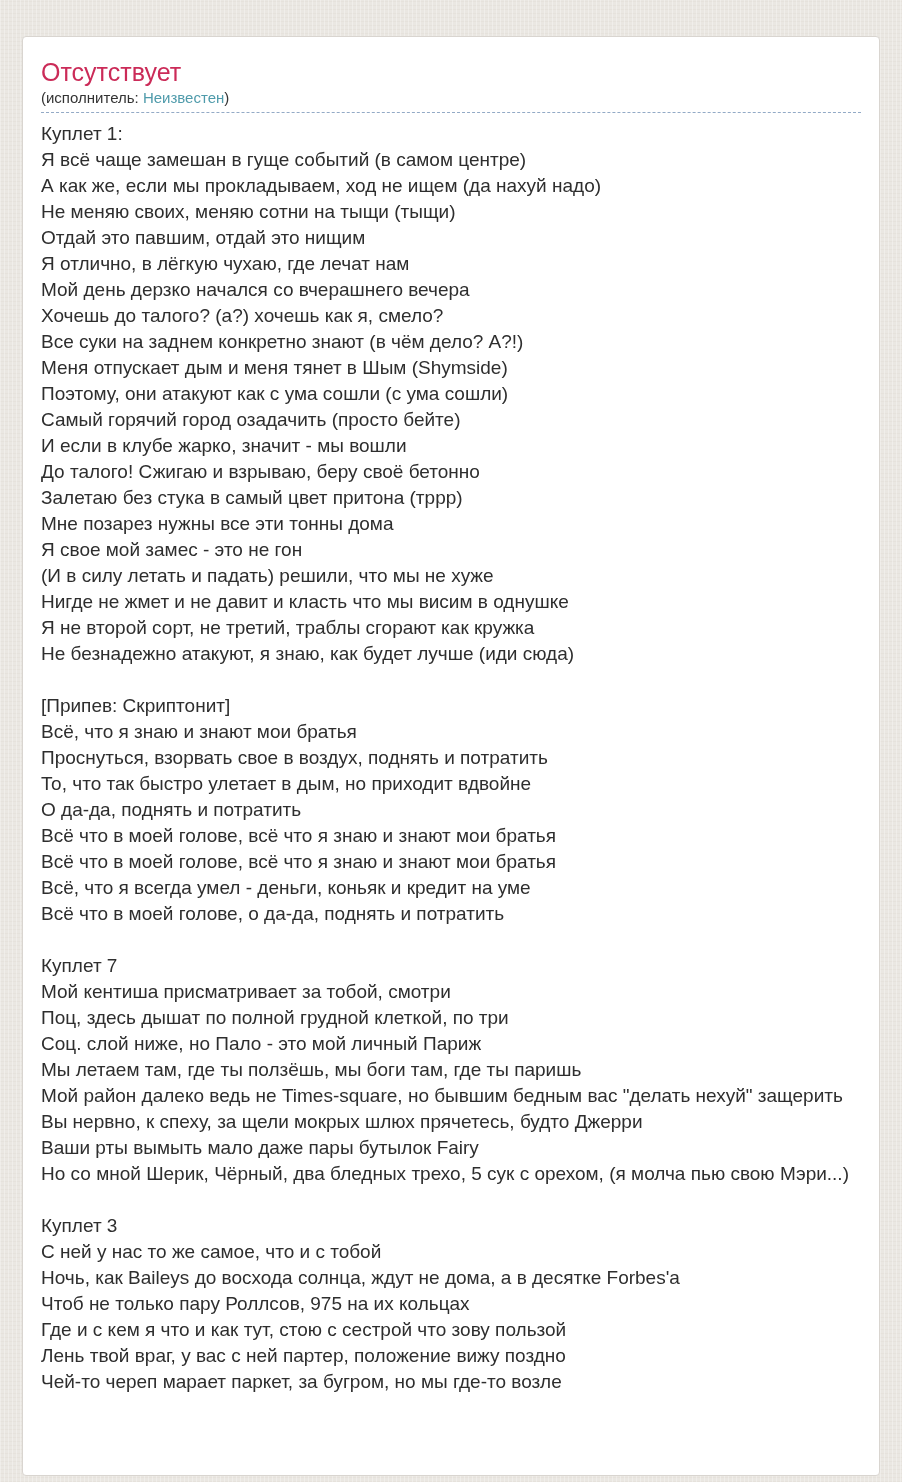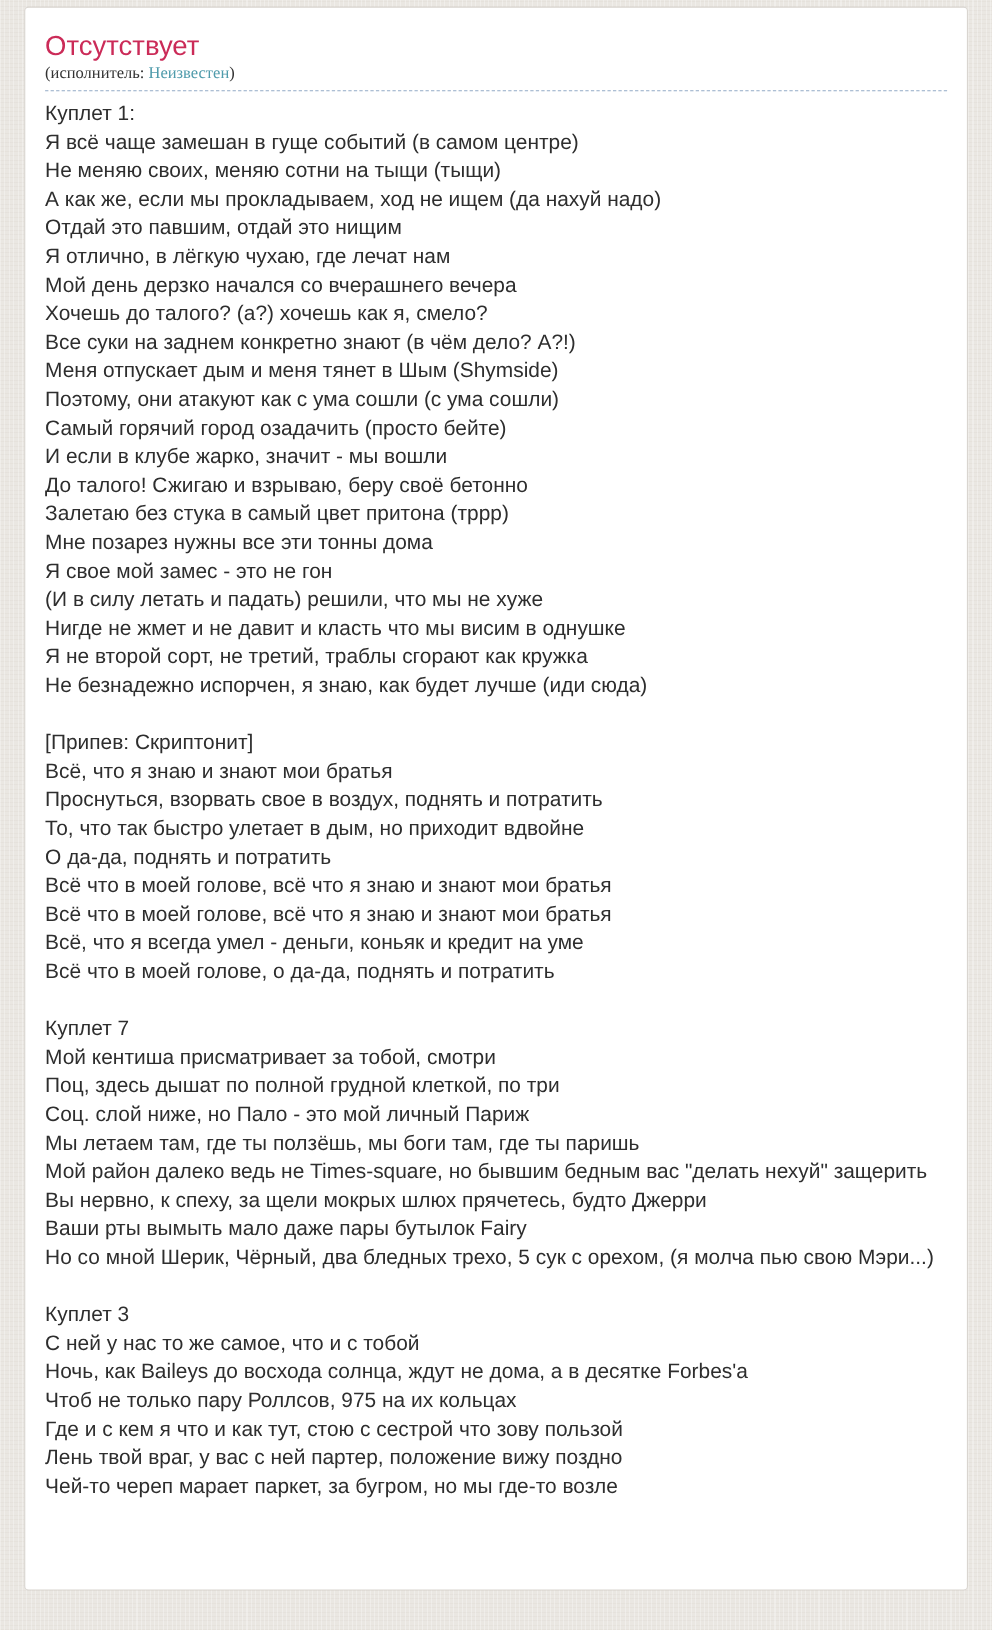--- a/index.html
+++ b/index.html
@@ -14,38 +14,37 @@
   html,body{margin:0;padding:0;}
   body{
     width:902px;height:1482px;overflow:hidden;
     background-color:var(--page-bg);
     background-image:
       repeating-linear-gradient(90deg, rgba(255,255,255,.30) 0 1px, rgba(0,0,0,0) 1px 4px),
       repeating-linear-gradient(0deg, rgba(210,202,194,.18) 0 1px, rgba(0,0,0,0) 1px 4px);
     font-family:"Liberation Sans", sans-serif;
   }
   .card{
-    position:absolute;left:22px;top:6px;
+    position:absolute;left:22px;top:36px;
     width:858px;height:1440px;box-sizing:border-box;
     background:var(--card-bg);
     border:1px solid var(--card-border);
     border-radius:4px;
     padding:20px 18px 24px 18px;
     overflow:hidden;
   }
   .title{
     margin:0;
     font-size:25px;line-height:30px;font-weight:normal;
     color:var(--title-color);
   }
   .artist-line{
     font-size:15px;line-height:19px;
     color:#333333;
     margin-top:1px;
-    font-family:Liberation Serif, serif;
   }
   .artist-link{
     color:var(--link-color);
     text-decoration:none;
     cursor:pointer;
   }
   .separator{
     border-bottom:1px dashed var(--sep-color);
     margin-top:5px;
     height:0;
@@ -62,39 +61,39 @@
 <body>
 
 <div class="page">
   <div class="card">
     <h1 class="title">Отсутствует</h1>
     <div class="artist-line"><span>(исполнитель: </span><a class="artist-link" href="#">Неизвестен</a><span>)</span></div>
     <div class="separator"></div>
     <div class="lyrics" id="lyrics">
         <div class="lyric-line">Куплет 1:</div>
         <div class="lyric-line">Я всё чаще замешан в гуще событий (в самом центре)</div>
+        <div class="lyric-line">А как же, если мы прокладываем, ход не ищем (да нахуй надо)</div>
         <div class="lyric-line">Не меняю своих, меняю сотни на тыщи (тыщи)</div>
-        <div class="lyric-line">А как же, если мы прокладываем, ход не ищем (да нахуй надо)</div>
         <div class="lyric-line">Отдай это павшим, отдай это нищим</div>
         <div class="lyric-line">Я отлично, в лёгкую чухаю, где лечат нам</div>
         <div class="lyric-line">Мой день дерзко начался со вчерашнего вечера</div>
         <div class="lyric-line">Хочешь до талого? (а?) хочешь как я, смело?</div>
         <div class="lyric-line">Все суки на заднем конкретно знают (в чём дело? А?!)</div>
         <div class="lyric-line">Меня отпускает дым и меня тянет в Шым (Shymside)</div>
         <div class="lyric-line">Поэтому, они атакуют как с ума сошли (с ума сошли)</div>
         <div class="lyric-line">Самый горячий город озадачить (просто бейте)</div>
         <div class="lyric-line">И если в клубе жарко, значит - мы вошли</div>
         <div class="lyric-line">До талого! Сжигаю и взрываю, беру своё бетонно</div>
         <div class="lyric-line">Залетаю без стука в самый цвет притона (тррр)</div>
         <div class="lyric-line">Мне позарез нужны все эти тонны дома</div>
         <div class="lyric-line">Я свое мой замес - это не гон</div>
         <div class="lyric-line">(И в силу летать и падать) решили, что мы не хуже</div>
         <div class="lyric-line">Нигде не жмет и не давит и класть что мы висим в однушке</div>
         <div class="lyric-line">Я не второй сорт, не третий, траблы сгорают как кружка</div>
-        <div class="lyric-line">Не безнадежно испорчен, я знаю, как будет лучше (иди сюда)</div>
+        <div class="lyric-line">Не безнадежно атакуют, я знаю, как будет лучше (иди сюда)</div>
         <div class="blank-line"></div>
         <div class="lyric-line">[Припев: Скриптонит]</div>
         <div class="lyric-line">Всё, что я знаю и знают мои братья</div>
         <div class="lyric-line">Проснуться, взорвать свое в воздух, поднять и потратить</div>
         <div class="lyric-line">То, что так быстро улетает в дым, но приходит вдвойне</div>
         <div class="lyric-line">О да-да, поднять и потратить</div>
         <div class="lyric-line">Всё что в моей голове, всё что я знаю и знают мои братья</div>
         <div class="lyric-line">Всё что в моей голове, всё что я знаю и знают мои братья</div>
         <div class="lyric-line">Всё, что я всегда умел - деньги, коньяк и кредит на уме</div>
         <div class="lyric-line">Всё что в моей голове, о да-да, поднять и потратить</div>

